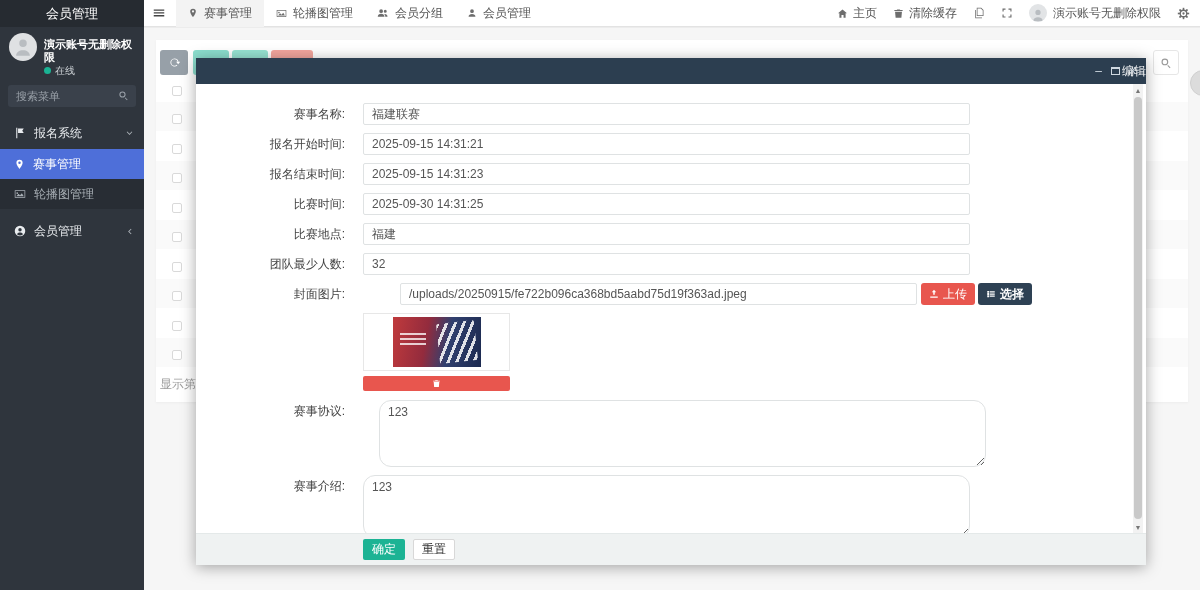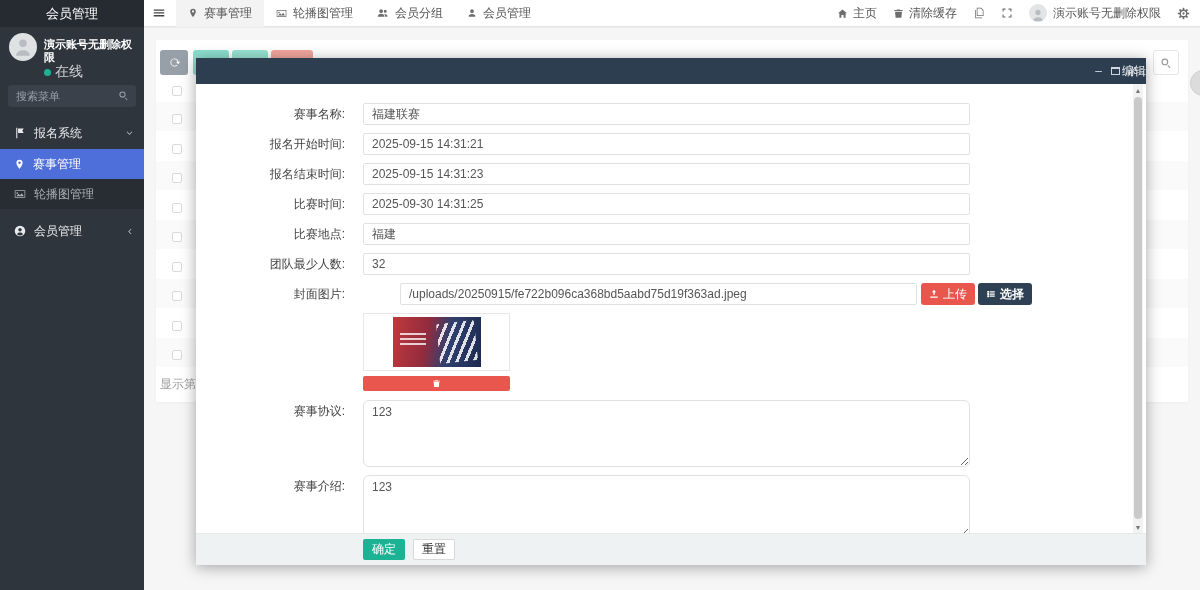--- a/index.html
+++ b/index.html
@@ -7,21 +7,21 @@
   .ic { display:inline-block; vertical-align:middle; }
   svg { display:block; }
 
   
   #sidebar { position:absolute; left:0; top:0; width:144px; height:590px; background:#2f353d; z-index:20; }
   .sb-title { height:27px; line-height:27px; text-align:center; color:#fff; font-size:13px; background:#262b31; }
   .sb-user { position:relative; padding:8px 8px 0 8px; height:48px; }
   .sb-avatar { position:absolute; left:9px; top:6px; width:28px; height:28px; border-radius:50%; background:#dfe1e3; overflow:hidden; }
   .sb-avatar svg { margin:4px auto 0; }
   .sb-username { margin-left:36px; color:#fff; font-size:11px; font-weight:bold; line-height:13px; padding-top:3px; }
-  .sb-status { margin-left:36px; color:#cdd2d6; font-size:14px; line-height:14px; }
+  .sb-status { margin-left:36px; color:#cdd2d6; font-size:10px; line-height:14px; }
   .dot { display:inline-block; width:7px; height:7px; border-radius:50%; background:#1ab394; margin-right:4px; }
   .sb-search { margin:10px 8px 4px 8px; position:relative; }
   .sb-search input { width:128px; height:22px; background:#3a414b; border:none; border-radius:3px; color:#c7ccd1; font-size:11px; padding:0 22px 0 8px; outline:none; }
   .sb-search input::placeholder { color:#9aa1a9; }
   .sb-search .ic { position:absolute; right:7px; top:5px; color:#9aa1a9; }
   .sb-menu { margin-top:13px; }
   .sb-item { height:26px; display:flex; align-items:center; padding:0 10px 0 14px; color:#e9ecef; font-size:12px; cursor:pointer; }
   .sb-item .lbl { margin-left:8px; flex:1; }
   .sb-sub { background:#282d34; margin-top:3px; }
   .sb-sub .sb-item { height:30px; color:#a9b0b6; }
@@ -71,22 +71,22 @@
   .mbtn { height:22px; border:none; border-radius:3px; color:#fff; font-size:12px; display:inline-flex; align-items:center; gap:4px; padding:0 8px; cursor:pointer; }
   .mbtn.upload { background:#e8564e; margin-left:4px; }
   .mbtn.choose { background:#2e4154; margin-left:3px;font-weight:bold; }
   .preview { margin-left:167px; width:147px; height:58px; border:1px solid #e7e7e7; display:flex; align-items:center; justify-content:center; }
   .thumb { position:relative; width:88px; height:50px; background:linear-gradient(100deg,#c03a3c 0%,#932b3d 38%,#31406f 62%,#1c2a50 100%); overflow:hidden; }
   .thumb .mk-l { position:absolute; left:7px; top:16px; width:26px; height:14px; opacity:.85;
     background:linear-gradient(rgba(255,255,255,.9) 0 2px,transparent 2px 5px,rgba(255,255,255,.9) 5px 7px,transparent 7px 10px,rgba(255,255,255,.9) 10px 12px,transparent 12px); }
   .thumb .mk-r { position:absolute; right:5px; top:5px; width:38px; height:40px; transform:rotate(-6deg); opacity:.9; border-radius:2px;
     background:repeating-linear-gradient(118deg,rgba(255,255,255,.95) 0 3px,rgba(255,255,255,0) 3px 8px); }
   .del-btn { margin:5px 0 0 167px; width:147px; height:15px; background:#e8564e; border:none; border-radius:2px; cursor:pointer; display:flex; align-items:center; justify-content:center; color:#fff; }
-  .tarea-row { margin-top:9px; }
-  .ftext { width:607px; height:67px; border:1px solid #dfe2e3; border-radius:6px; font-size:12px; color:#555; padding:4px 8px; outline:none; resize:both; font-family:"Liberation Sans",sans-serif; }
+  .tarea-row { margin-top:9px;gap:16px; }
+  .ftext { width:607px; height:67px; border:1px solid #dfe2e3; border-radius:12px; font-size:12px; color:#555; padding:4px 8px; outline:none; resize:both; font-family:"Liberation Sans",sans-serif; }
   .ftext.short { height:63px; }
   .m-foot { position:absolute; left:0; right:0; bottom:0; height:32px; background:#eff2f2; border-top:1px solid #e4e9e9; display:flex; align-items:center; gap:8px; padding-left:167px; }
   .ok-btn { height:21px; padding:0 9px; background:#1cb394; border:none; border-radius:2px; color:#fff; font-size:12px; cursor:pointer; }
   .reset-btn { height:21px; padding:0 8px; background:#fff; border:1px solid #d8d8d8; border-radius:2px; color:#333; font-size:12px; cursor:pointer; }
   .m-scroll { position:absolute; right:3px; top:0; width:10px; bottom:0; background:#f2f2f2; }
   .m-scroll .arr { width:10px; height:12px; display:flex; align-items:center; justify-content:center; color:#777; font-size:7px; }
   .m-scroll .thumbbar { position:absolute; left:1px; right:1px; top:13px; bottom:14px; background:#c9c9c9; border-radius:4px; cursor:pointer; }
   .m-scroll .arr.dn { position:absolute; bottom:0; }
 </style>
 </head>

